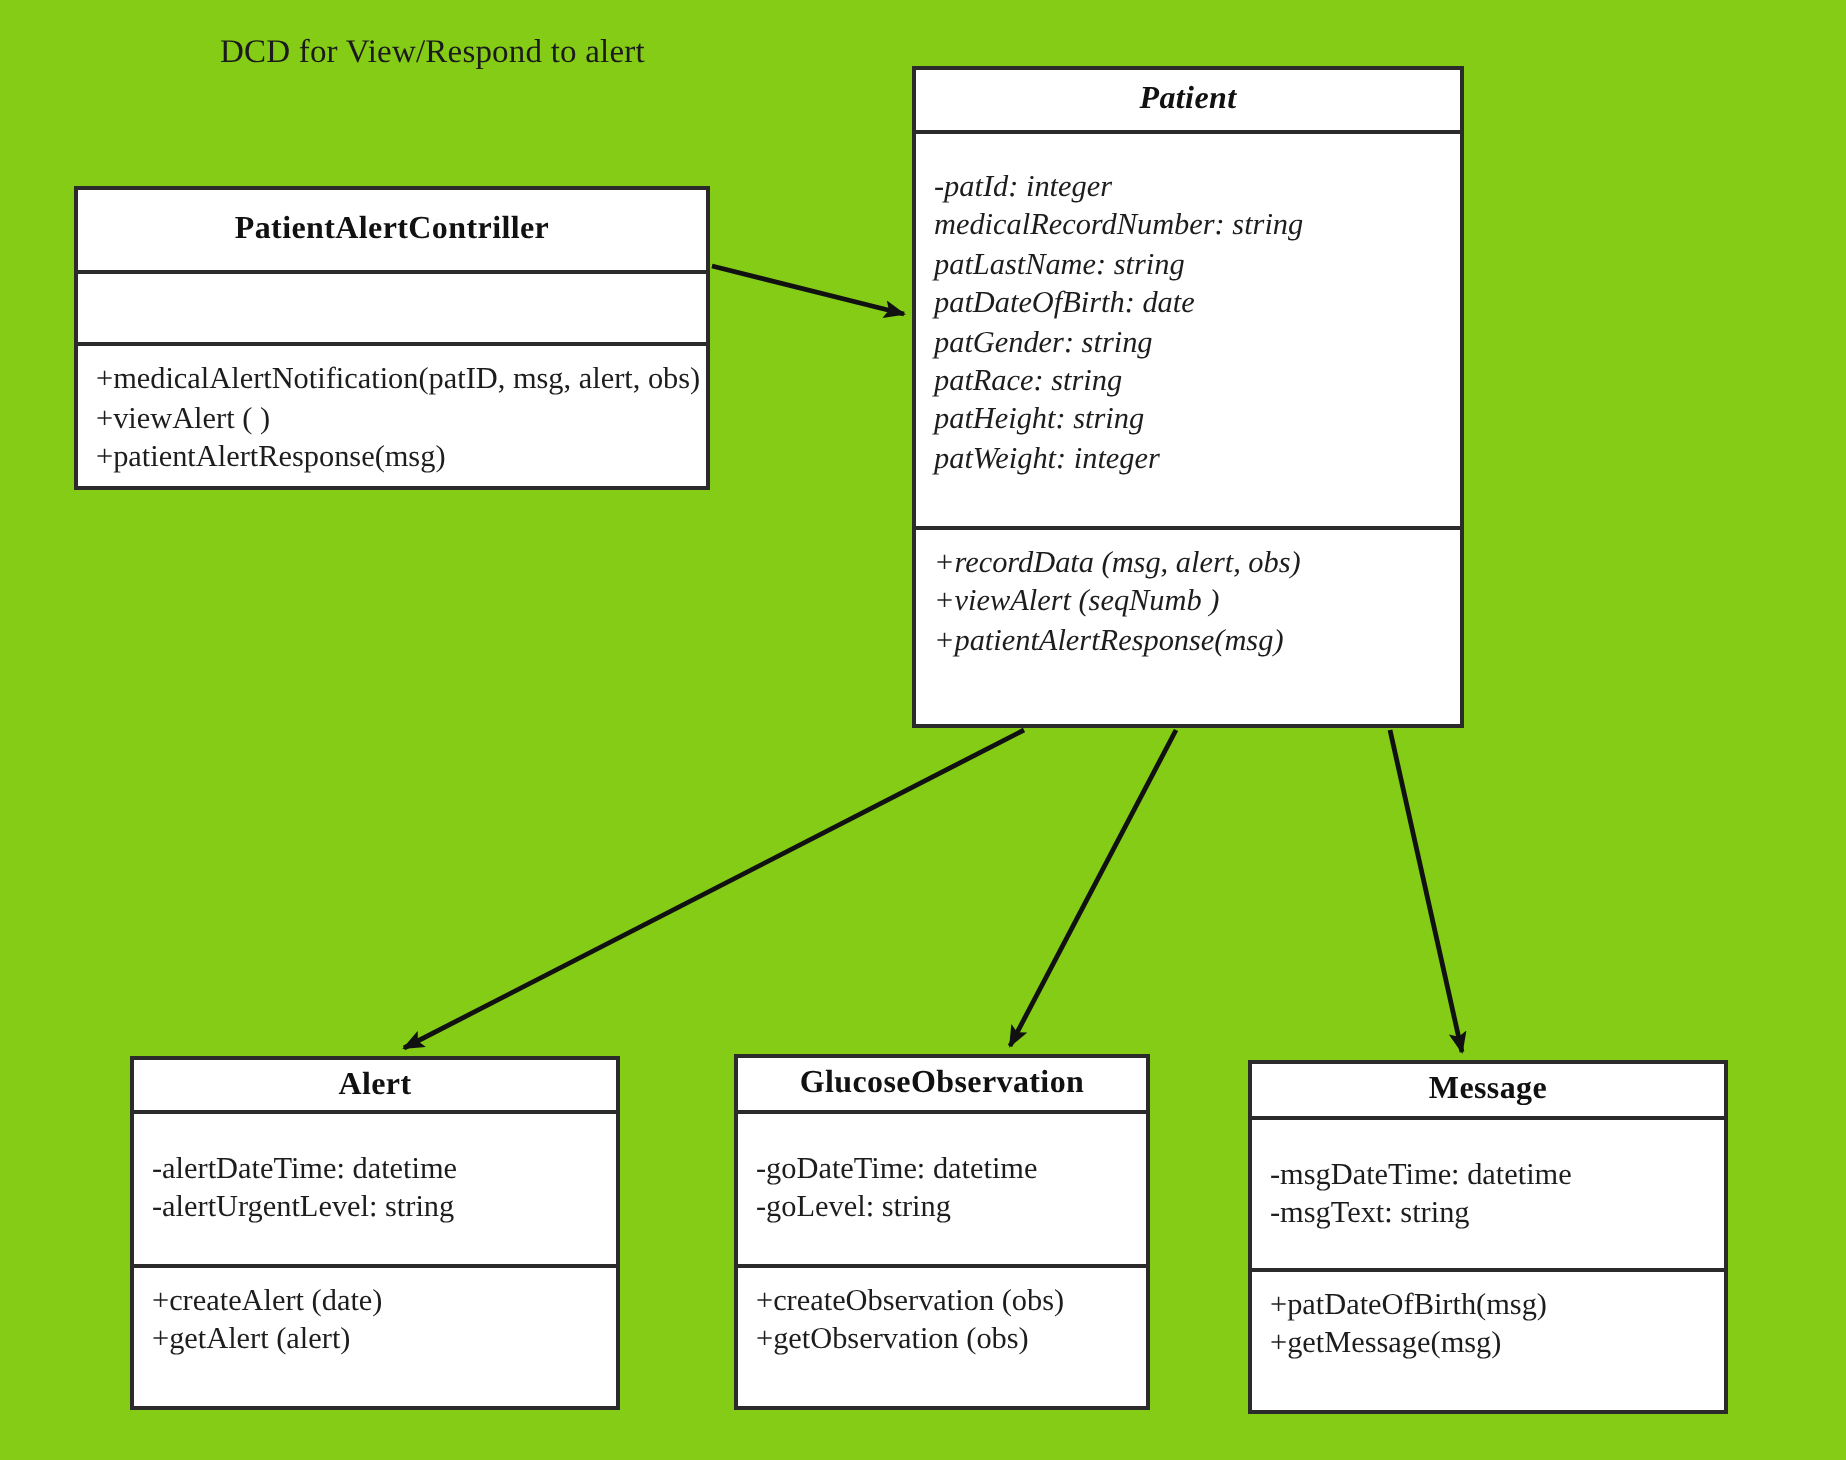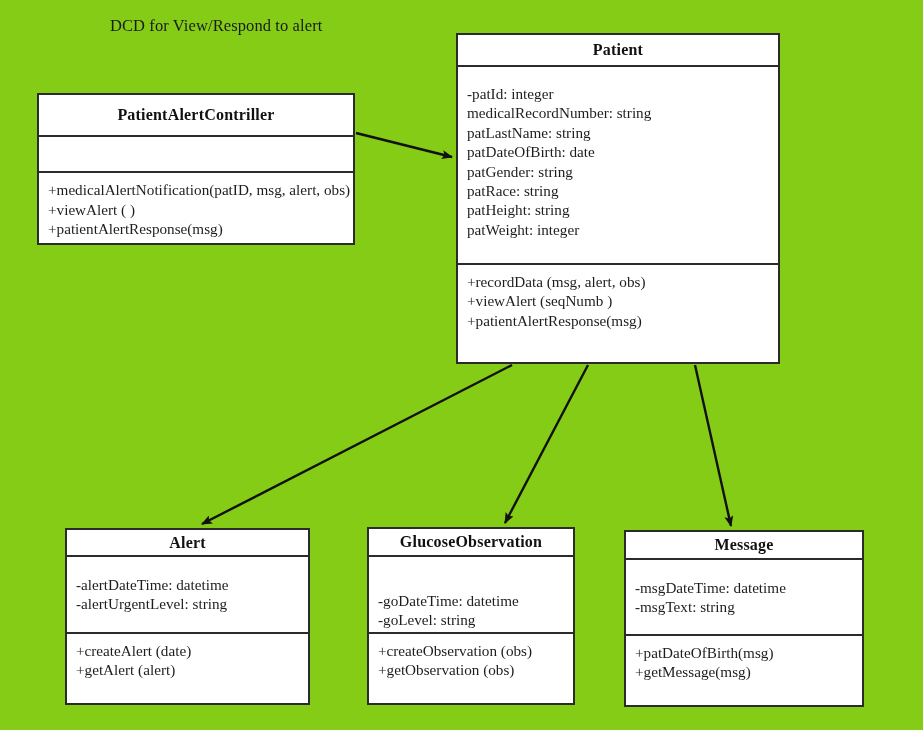--- a/index.html
+++ b/index.html
@@ -61,31 +61,31 @@
     font-size: 15.2px;
     line-height: 19.4px;
     color: #1d1d1d;
     white-space: nowrap;
   }
   
   #class-patientalertcontroller { left: 37px;  top: 93px;  width: 318px; height: 152px; }
   #class-patientalertcontroller .uml-name  { height: 43px; }
   #class-patientalertcontroller .uml-attrs { height: 37px; padding-top: 4px; }
 
-  #class-patient { left: 456px; top: 33px; width: 324px; height: 331px; }
+  #class-patient { left: 456px; top: 33px; width: 276px; height: 331px; font-style: italic; }
   #class-patient .uml-name  { height: 32px; }
   #class-patient .uml-attrs { height: 198px; padding-top: 17px; }
 
   #class-alert { left: 65px;  top: 528px; width: 245px; height: 177px; }
   #class-alert .uml-name  { height: 27px; }
   #class-alert .uml-attrs { height: 77px; padding-top: 18px; }
 
   #class-glucoseobservation { left: 367px; top: 527px; width: 208px; height: 178px; }
   #class-glucoseobservation .uml-name  { height: 28px; }
-  #class-glucoseobservation .uml-attrs { height: 77px; padding-top: 34px; }
+  #class-glucoseobservation .uml-attrs { height: 77px; padding-top: 18px; }
 
   #class-message { left: 624px; top: 530px; width: 240px; height: 177px; }
   #class-message .uml-name  { height: 28px; }
   #class-message .uml-attrs { height: 76px; padding-top: 18px; }
 
   #connectors {
     position: absolute;
     left: 0; top: 0;
     width: 923px;
     height: 730px;

